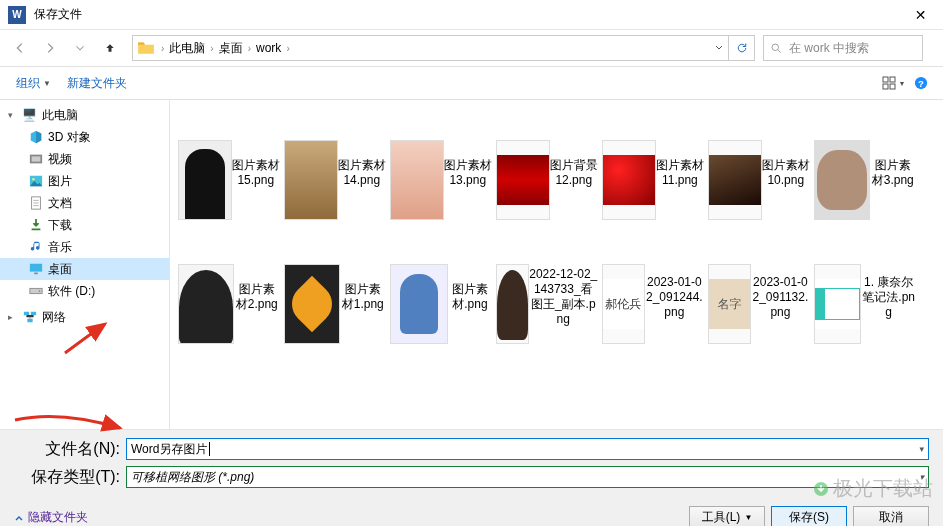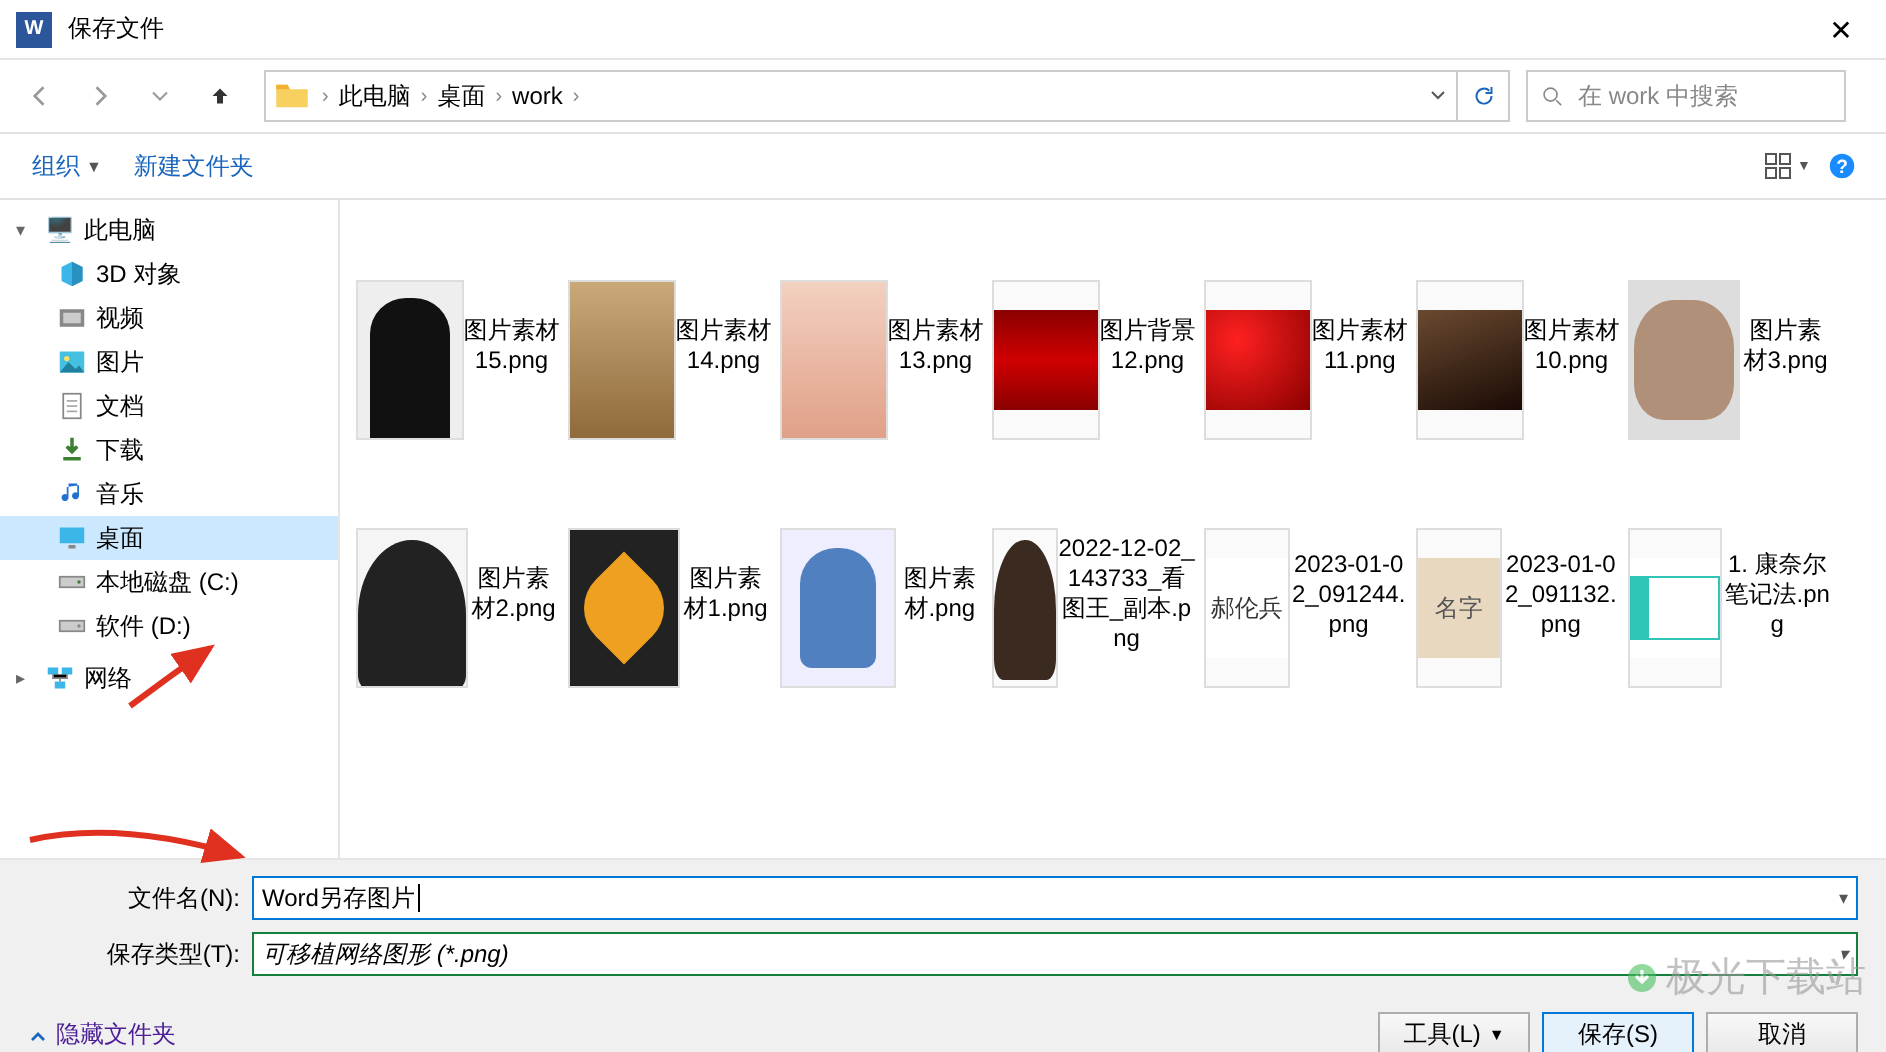--- a/index.html
+++ b/index.html
@@ -38,21 +38,21 @@
 .tree-item .expand { width: 10px; display: inline-block; color: #666; font-size: 9px; }
 .tree-item .ticon-s { width: 16px; height: 16px; display: flex; align-items: center; justify-content: center; }
 
 .filegrid { flex: 1; padding: 10px 8px 0 8px; overflow: auto; display: flex; flex-wrap: wrap; align-content: flex-start; gap: 4px 4px; position: relative; }
 .file-item { width: 102px; height: 120px; display: flex; flex-direction: row; align-items: center; padding-top: 2px; }
 .file-item .thumb { width: 92px; height: 80px; display: flex; align-items: center; justify-content: center; border: 1px solid #ddd; background: #fafafa; overflow: hidden; position: relative; margin-top: 18px; }
 .file-item .fname { font-size: 12px; text-align: center; margin-top: 4px; line-height: 1.25; max-width: 100px; word-break: break-all; }
 
 .bottom { border-top: 1px solid #e5e5e5; padding: 8px 14px 6px 14px; background: #f0f0f0; }
 .form-row { display: flex; align-items: center; margin-bottom: 6px; }
-.form-row label { width: 112px; text-align: right; padding-right: 6px; font-size: 12px; }
+.form-row label { width: 112px; text-align: right; padding-right: 6px; font-size: 16px; }
 .form-row .field { flex: 1; height: 22px; border: 1px solid #7a9fcf; background: #fff; display: flex; align-items: center; padding: 0 4px; }
 .form-row .field.combo { border: 1px solid #15803d; font-style: italic; }
 .form-row .field .dd-arrow { margin-left: auto; color: #555; font-size: 9px; }
 .form-row.filename .field { border: 1px solid #0078d7; }
 
 .footer { display: flex; align-items: center; padding: 6px 14px 10px 14px; background: #f0f0f0; }
 .footer .hide { display: flex; align-items: center; gap: 4px; color: #4c1d95; }
 .footer .fspacer { flex: 1; }
 .footer .fbtn { height: 23px; min-width: 76px; border: 1px solid #adadad; background: linear-gradient(#f8f8f8,#e8e8e8); display: flex; align-items: center; justify-content: center; margin-left: 6px; padding: 0 8px; }
 .footer .fbtn.default { border: 1px solid #0078d7; background: #e5f1fb; }
@@ -244,29 +244,20 @@
             <rect x="1" y="2" width="14" height="9" fill="#3cb5e8"></rect>
             <rect x="6" y="12" width="4" height="2" fill="#888"></rect>
           </svg>
         </span>
         <span>桌面</span>
       </div>
     <div class="tree-item child">
         <span class="ticon-s">
           <svg width="14" height="14" viewBox="0 0 16 16">
             <rect x="1" y="5" width="14" height="6" fill="#ccc" stroke="#888"></rect>
-            <circle cx="12" cy="8" r="1" fill="#3a8030"></circle>
-          </svg>
-        </span>
-        <span>本地磁盘 (C:)</span>
-      </div>
-    <div class="tree-item child">
-        <span class="ticon-s">
-          <svg width="14" height="14" viewBox="0 0 16 16">
-            <rect x="1" y="5" width="14" height="6" fill="#ccc" stroke="#888"></rect>
             <circle cx="12" cy="8" r="1" fill="#888"></circle>
           </svg>
         </span>
         <span>软件 (D:)</span>
       </div>
     <div class="tree-item" style="margin-top:4px">
         <span class="expand">▸</span>
         <span class="ticon-s">
           <svg width="14" height="14" viewBox="0 0 16 16">
             <rect x="1" y="2" width="6" height="4" fill="#3cb5e8"></rect>

